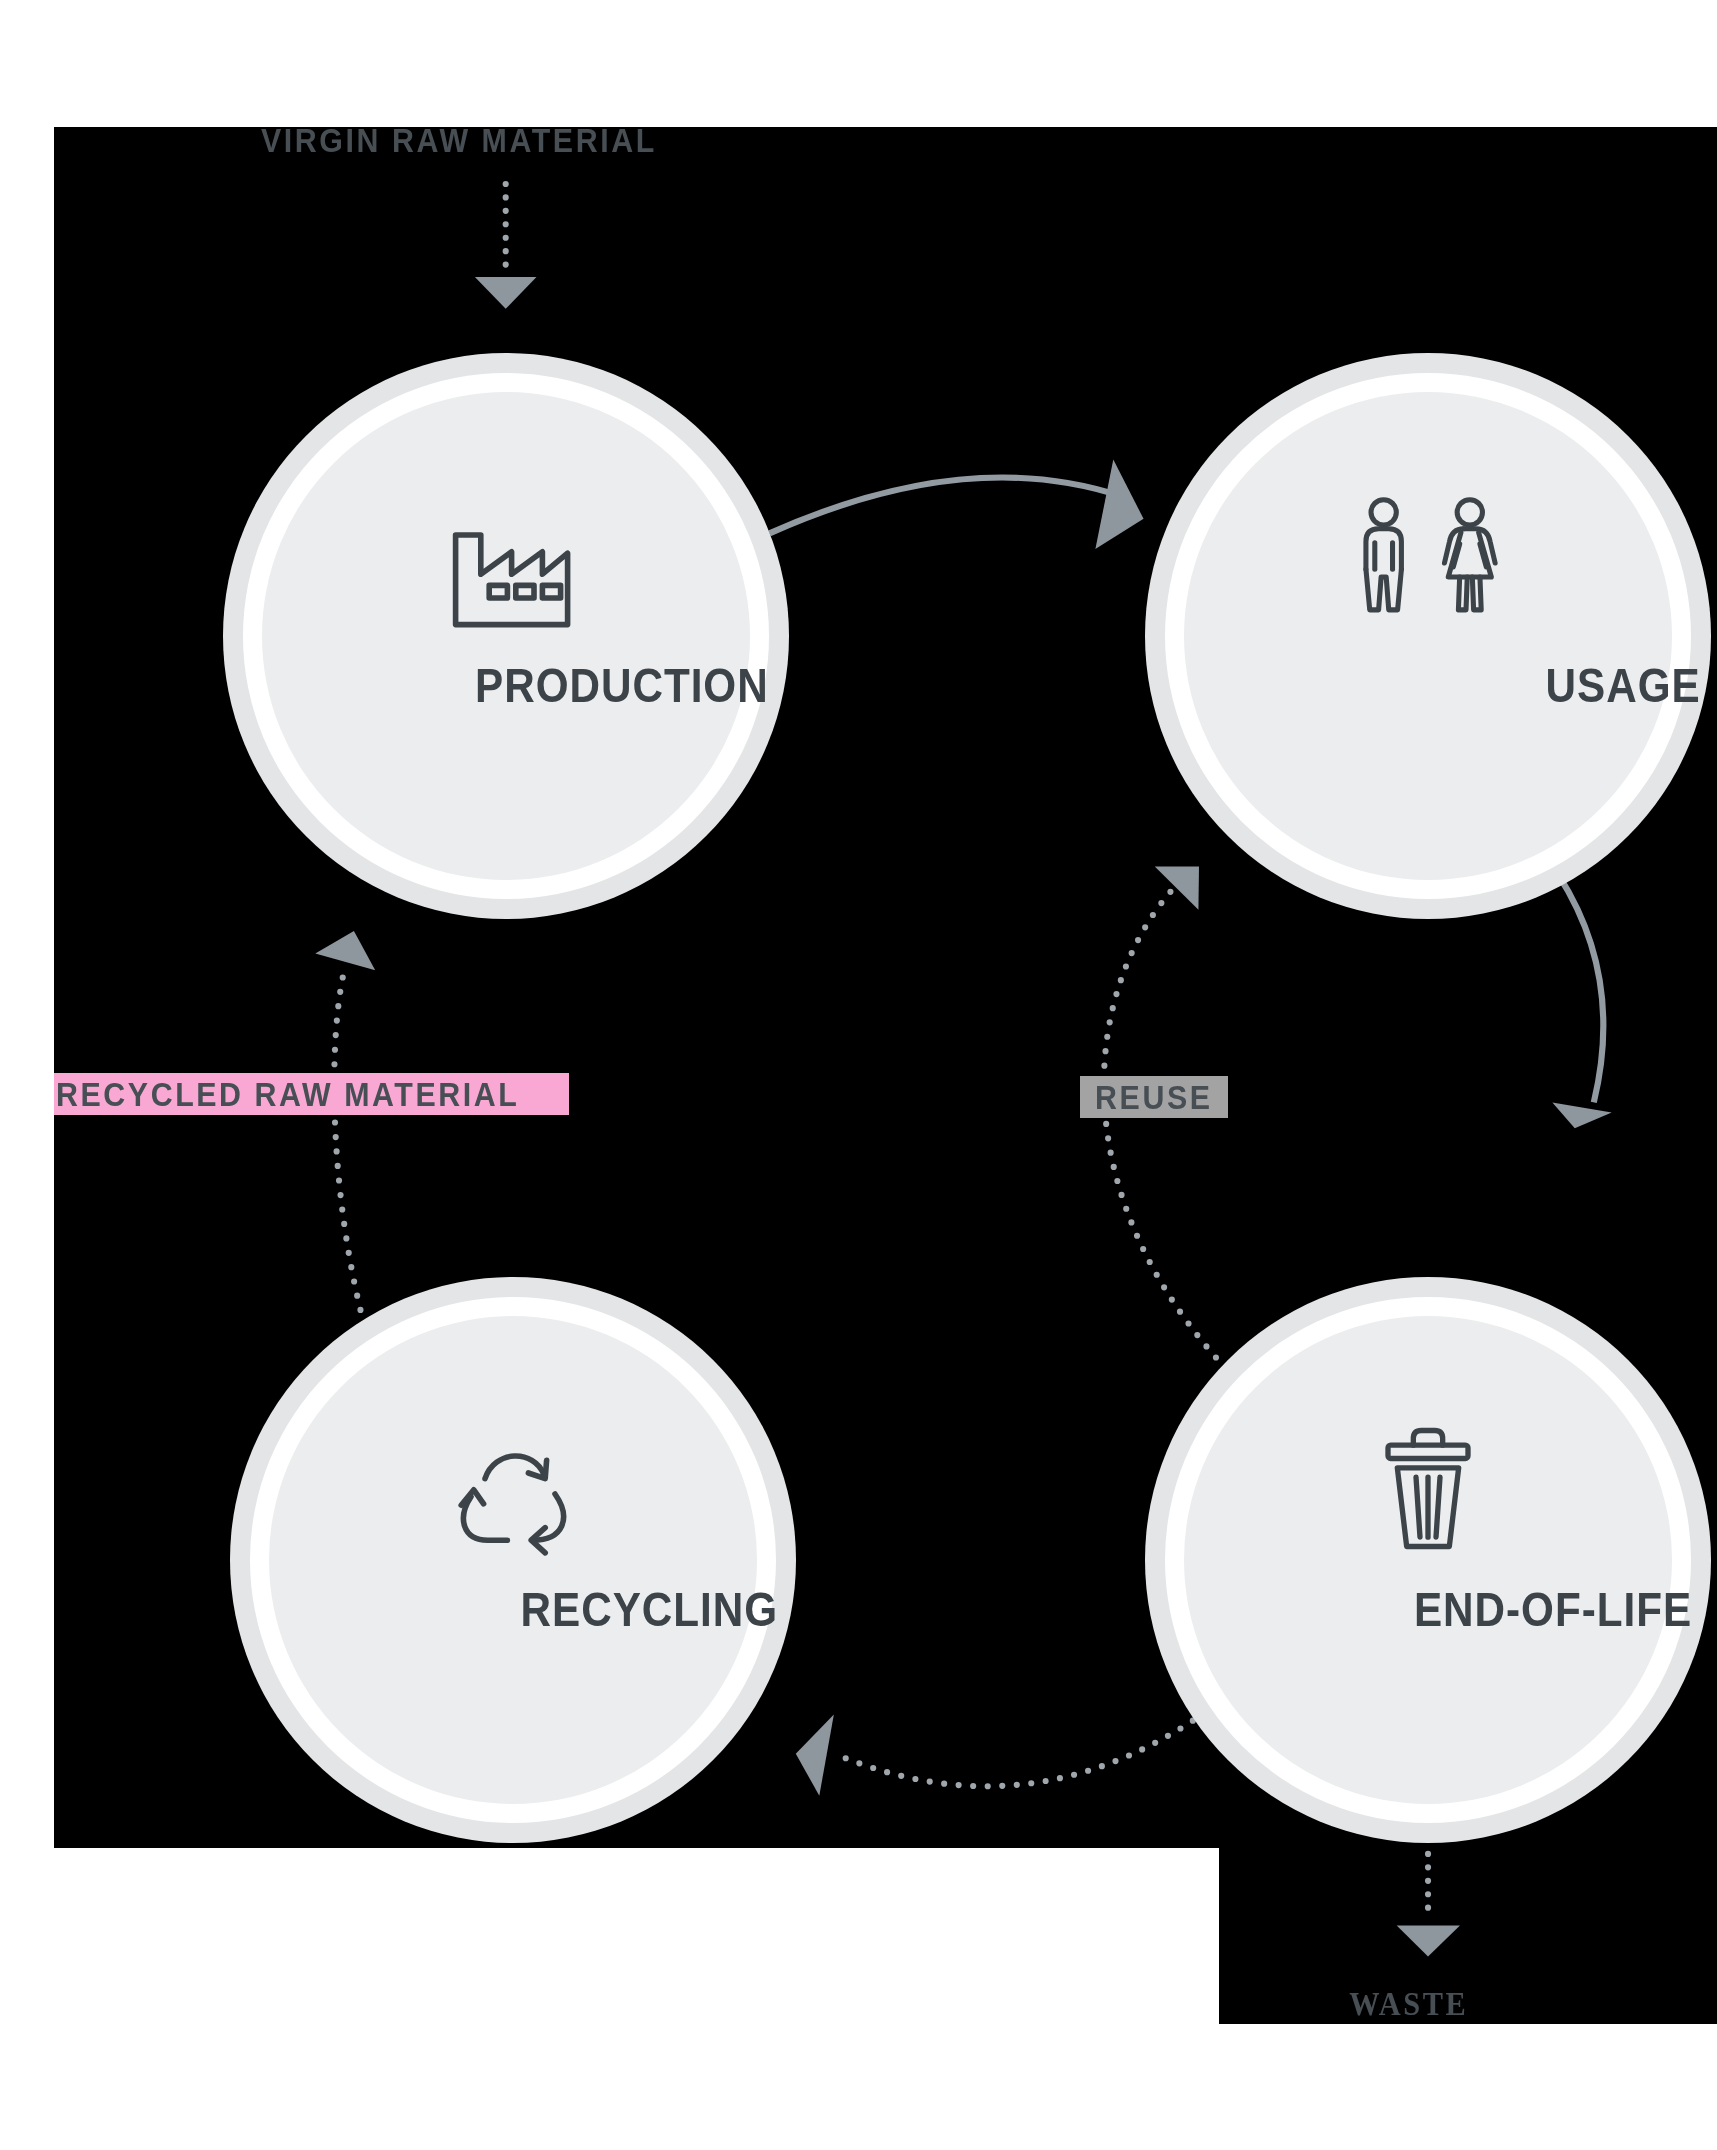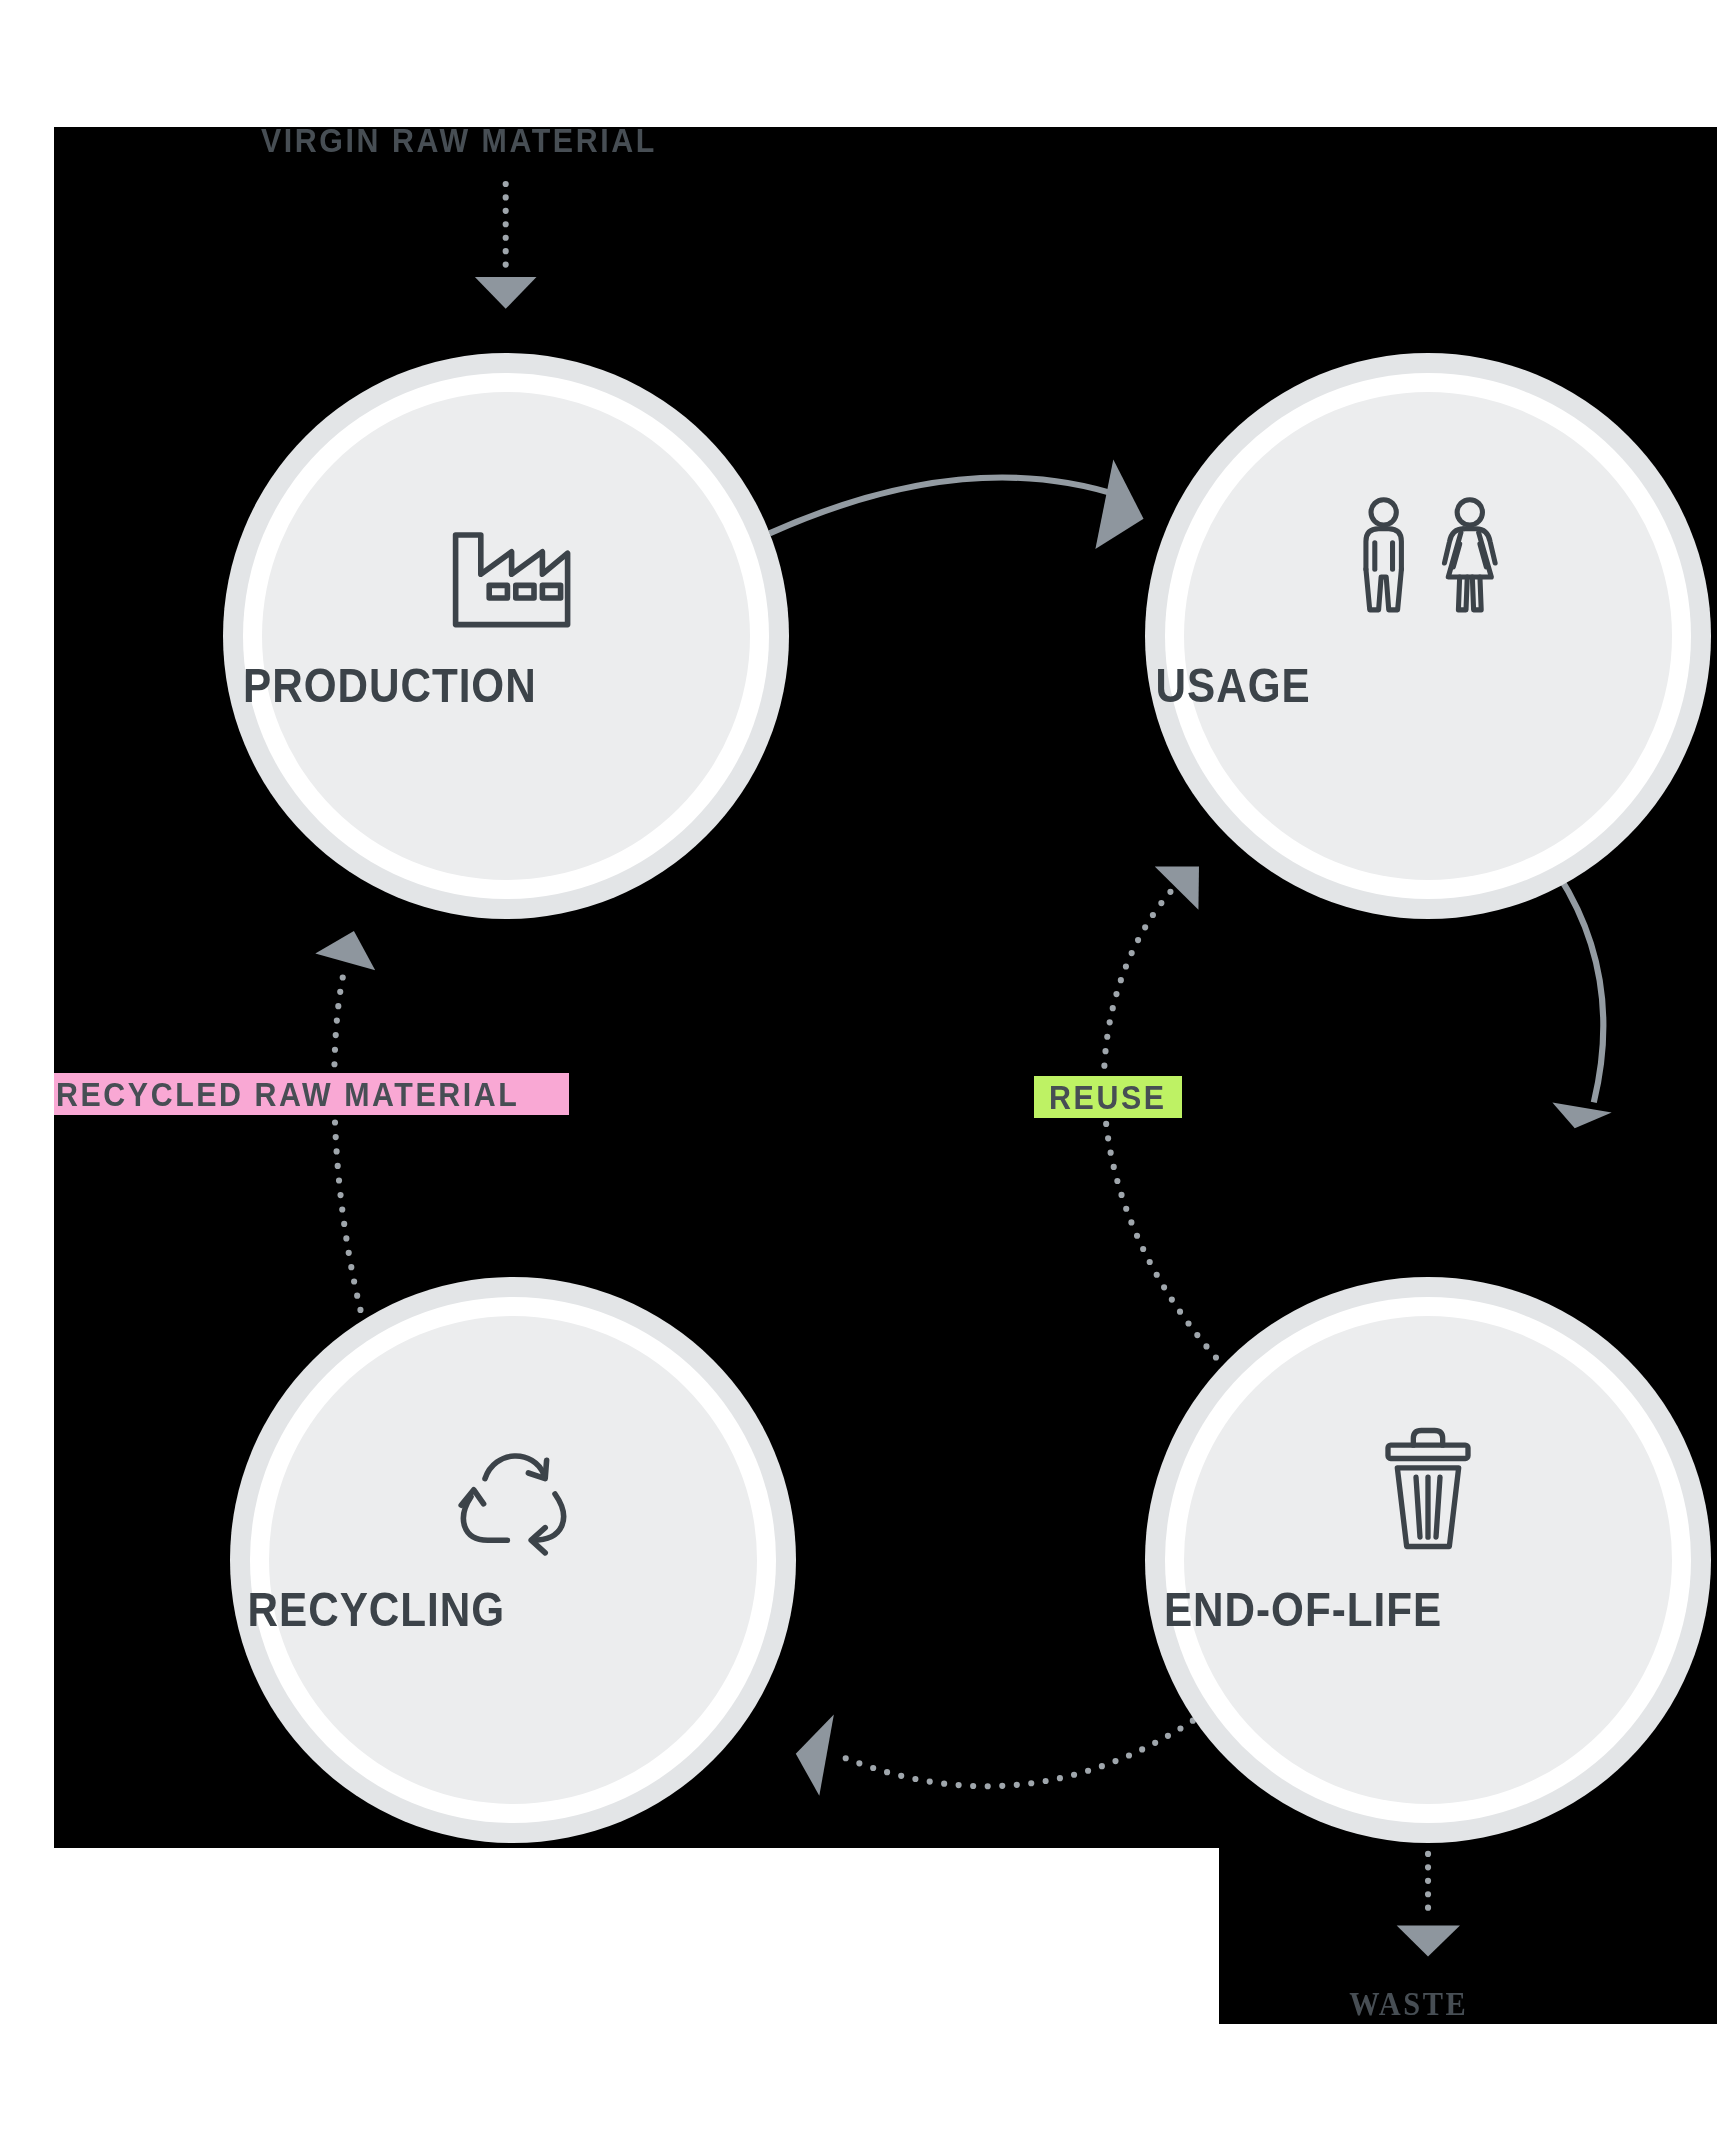--- a/index.html
+++ b/index.html
@@ -7,31 +7,31 @@
          font-family:"Liberation Sans", sans-serif;}
   .panel{position:absolute;background:#000000;}
   #panel-main{left:54px;top:127px;width:1663px;height:1721px;}
   #panel-foot{left:1219px;top:1848px;width:498px;height:176px;}
   #flows{position:absolute;left:0;top:0;z-index:2;}
   .node{position:absolute;width:566px;height:566px;z-index:3;}
   .ring-outer{position:absolute;inset:0;border-radius:50%;background:#E3E5E7;}
   .ring-inner{position:absolute;inset:19.6px;border-radius:50%;background:#FFFFFF;}
   .node-fill{position:absolute;inset:39px;border-radius:50%;background:#ECEDEE;}
   .node svg.icon{position:absolute;left:50%;top:140px;transform:translateX(-50%);}
-  .node-label{position:absolute;left:0;top:305px;width:100%;text-align:left;
+  .node-label{position:absolute;left:0;top:305px;width:100%;text-align:right;
       font-size:48px;font-weight:bold;letter-spacing:1.1px;color:#3C4349;}
   .node-label span{display:inline-block;transform:scaleX(0.88);transform-origin:center;white-space:nowrap;}
   .flow-label{position:absolute;z-index:4;font-size:33px;font-weight:bold;letter-spacing:2.8px;
       color:#474E54;white-space:nowrap;line-height:1.0;}
   .flow-label span{display:inline-block;transform:scaleX(0.92);white-space:nowrap;}
   #label-virgin{left:261px;top:124px;}
   #label-virgin span{transform-origin:left center;}
   #label-recycled{left:54px;top:1073px;background:#f9a8d4;padding:4.5px 9px 4.5px 2.2px;}
   #label-recycled span{transform-origin:left center;}
-  #label-reuse{left:1034px;top:1076px;background:#bef264;padding:4.5px 10px;}
+  #label-reuse{left:1080px;top:1076px;background:#a3a3a3;padding:4.5px 10px;}
   #label-reuse span{transform-origin:center;}
   #label-waste{left:1344px;top:1988px;width:168px;text-align:left;font-family:Liberation Serif, serif;}
   #label-waste span{transform-origin:center;}
   .icon path,.icon rect,.icon circle,.icon polyline{fill:none;stroke:#3C4349;stroke-width:4;
       stroke-linecap:round;stroke-linejoin:round;}
 </style>
 </head>
 <body>
 
 <div id="stage">

